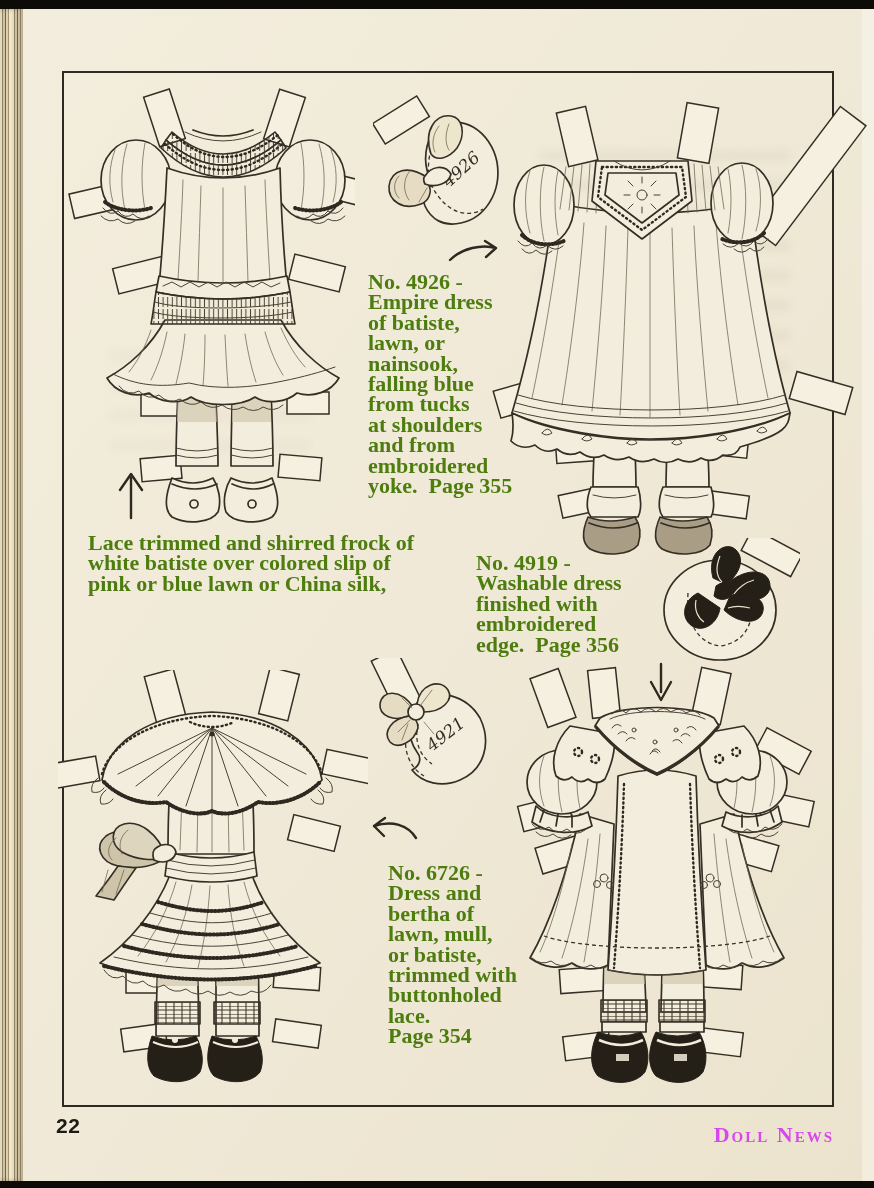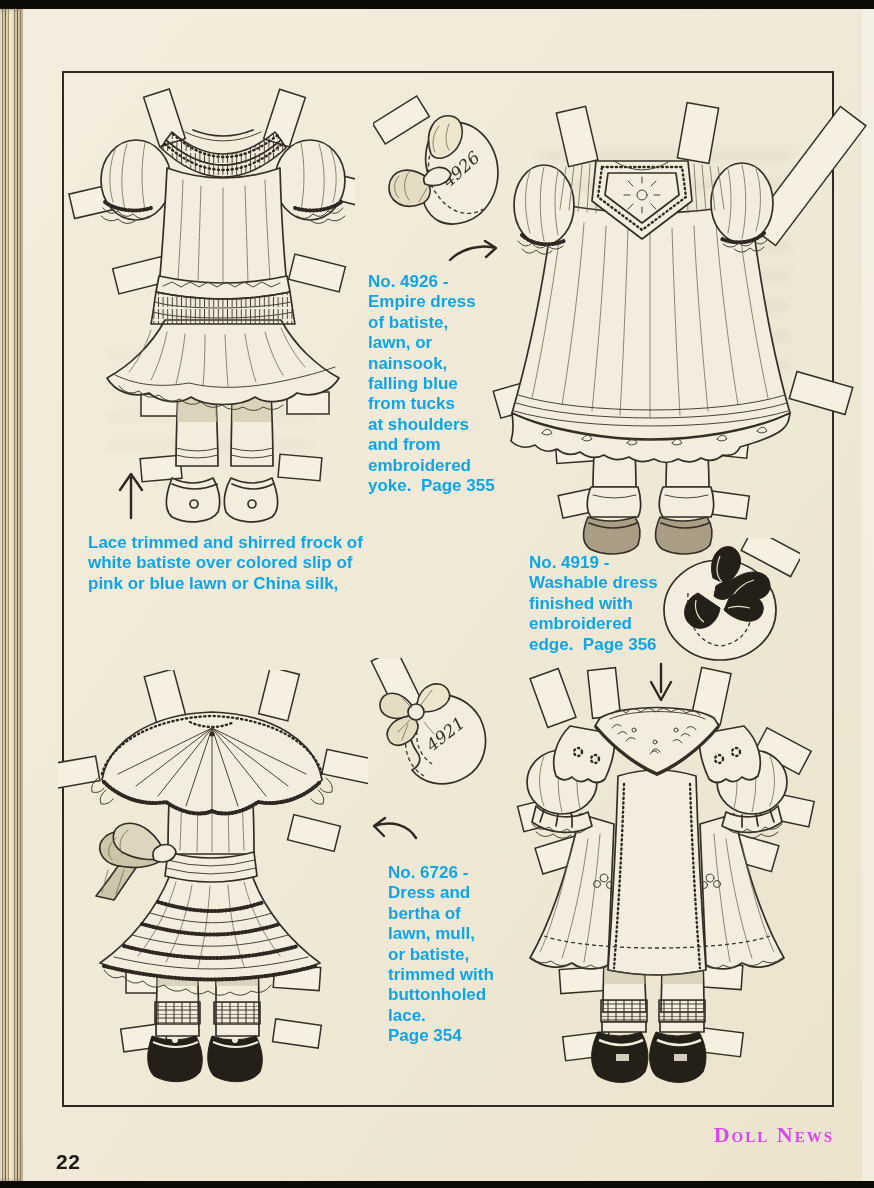--- a/index.html
+++ b/index.html
@@ -20,27 +20,27 @@
       #e6dcc0 0 2px,#8d8164 2px 3px,#cfc3a2 3px 5px,#6e6248 5px 6px,
       #decfae 6px 8px,#a2946f 8px 9px,#efe6cc 9px 12px);
     box-shadow:inset -3px 0 4px rgba(60,50,30,.35);
   }
   .edge-right{position:absolute;right:0;top:9px;width:12px;height:1172px;background:rgba(255,255,252,.35);}
   .frame{position:absolute;left:62px;top:71px;width:768px;height:1032px;border:2px solid #2e2a23;}
   .ghost{position:absolute;filter:blur(5px);opacity:.14;pointer-events:none;
     background:repeating-linear-gradient(0deg,rgba(110,95,70,.55) 0 9px,transparent 9px 30px);}
   .fig{position:absolute;}
   .cap{
-    position:absolute;font-family:Liberation Sans, sans-serif;
-    font-weight:700;font-size:17px;line-height:20.4px;color:#0ea5e9;
+    position:absolute;font-family:Liberation Serif, serif;
+    font-weight:700;font-size:22px;line-height:20.4px;color:#4d7c0f;
   }
   .cap span{display:block;white-space:pre;}
   .pageno{
     position:absolute;left:56px;top:1114px;font-size:21px;font-weight:700;
-    color:#1d1b16;letter-spacing:.5px;font-family:"Liberation Sans",sans-serif;margin-top:36px;
+    color:#1d1b16;letter-spacing:.5px;font-family:"Liberation Sans",sans-serif;
   }
   .journal{
     position:absolute;left:436px;top:1122px;width:398px;text-align:right;
     font-family:"Liberation Serif",serif;font-variant:small-caps;font-weight:700;
     font-size:22px;letter-spacing:2px;color:#d946ef;
   }
   
   .ln{fill:none;stroke:#352e25;stroke-width:1.7;stroke-linecap:round;stroke-linejoin:round;}
   .ln1{fill:none;stroke:#4a4234;stroke-width:1;stroke-linecap:round;stroke-linejoin:round;}
   .fold{fill:none;stroke:#6e6450;stroke-width:.9;stroke-linecap:round;opacity:.85;}
@@ -234,21 +234,21 @@
   <span>embroidered</span>
   <span>yoke.  Page 355</span>
 </div>
 
 <div class="cap" style="left:88px;top:533px">
   <span>Lace trimmed and shirred frock of</span>
   <span>white batiste over colored slip of</span>
   <span>pink or blue lawn or China silk,</span>
 </div>
 
-<div class="cap" style="left:529px;top:553px">
+<div class="cap" style="left:476px;top:553px">
   <span>No. 4919 -</span>
   <span>Washable dress</span>
   <span>finished with</span>
   <span>embroidered</span>
   <span>edge.  Page 356</span>
 </div>
 
 <svg class="fig" style="left:658px;top:538px" width="142" height="132" viewBox="0 0 142 132">
   <rect class="tab" x="86" y="2" width="56" height="25" transform="rotate(28 114 14)"></rect>
   <ellipse class="paper" cx="62" cy="72" rx="56" ry="50"></ellipse>

